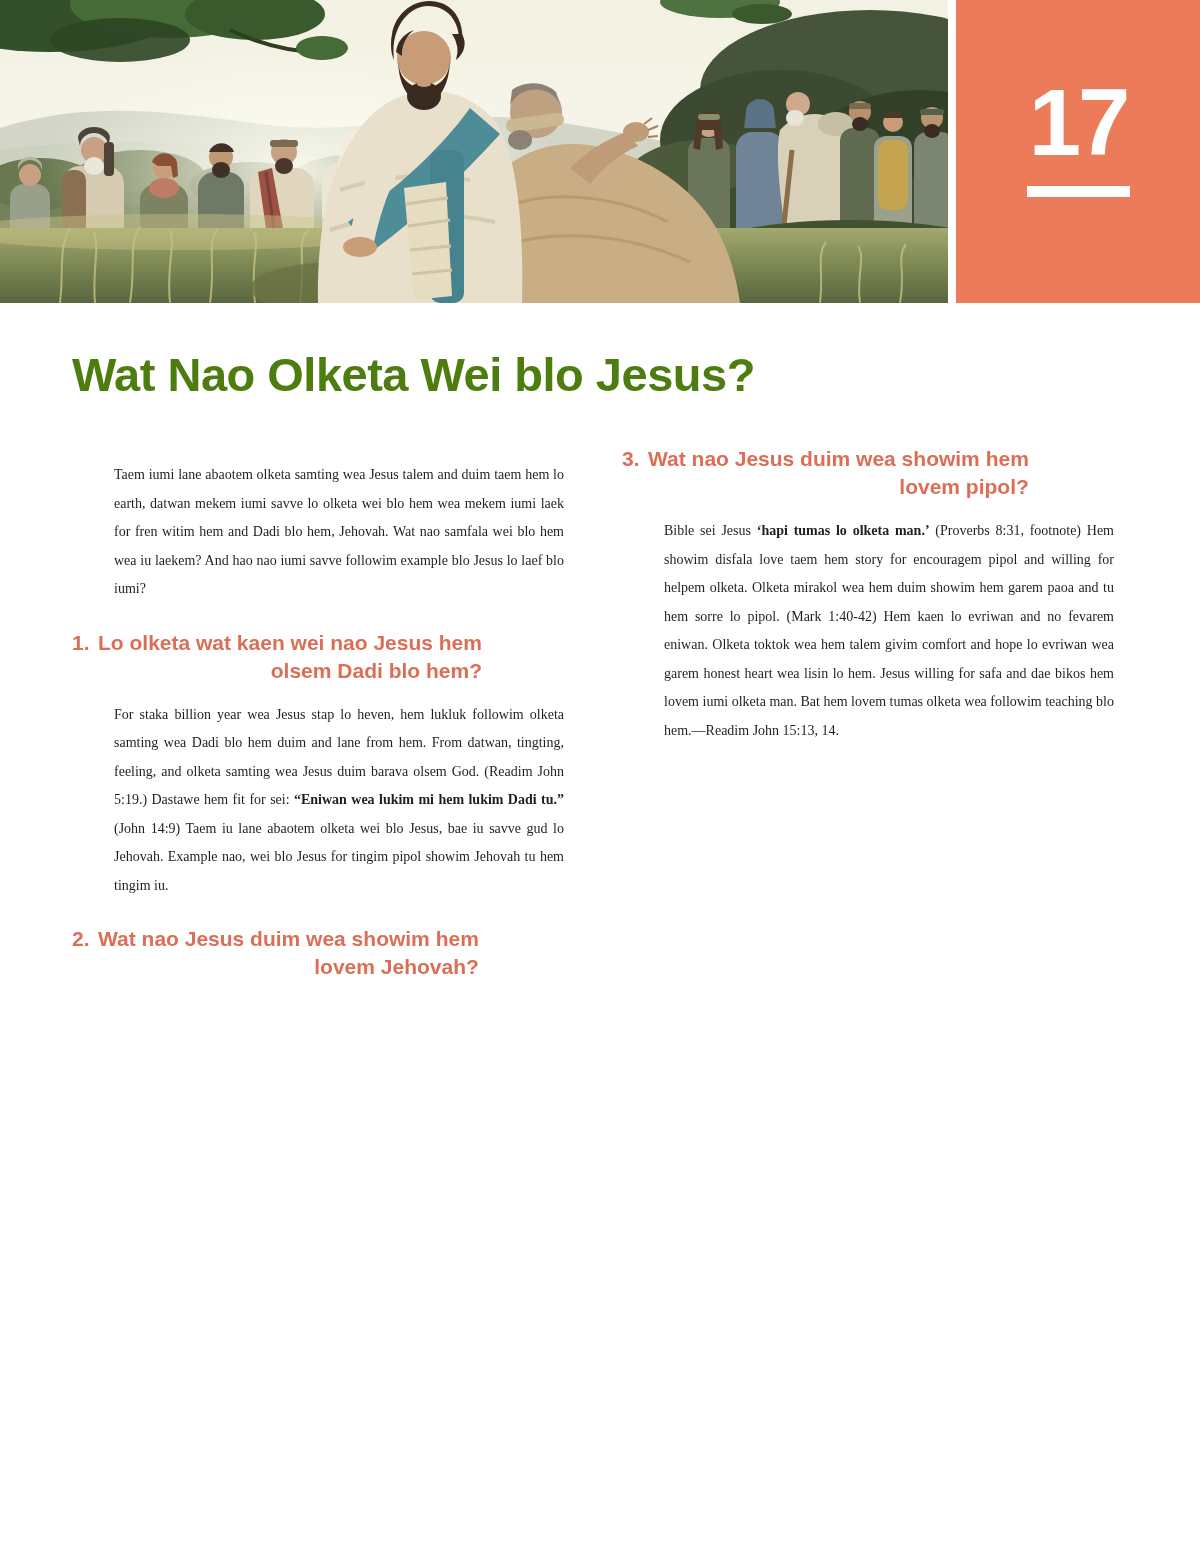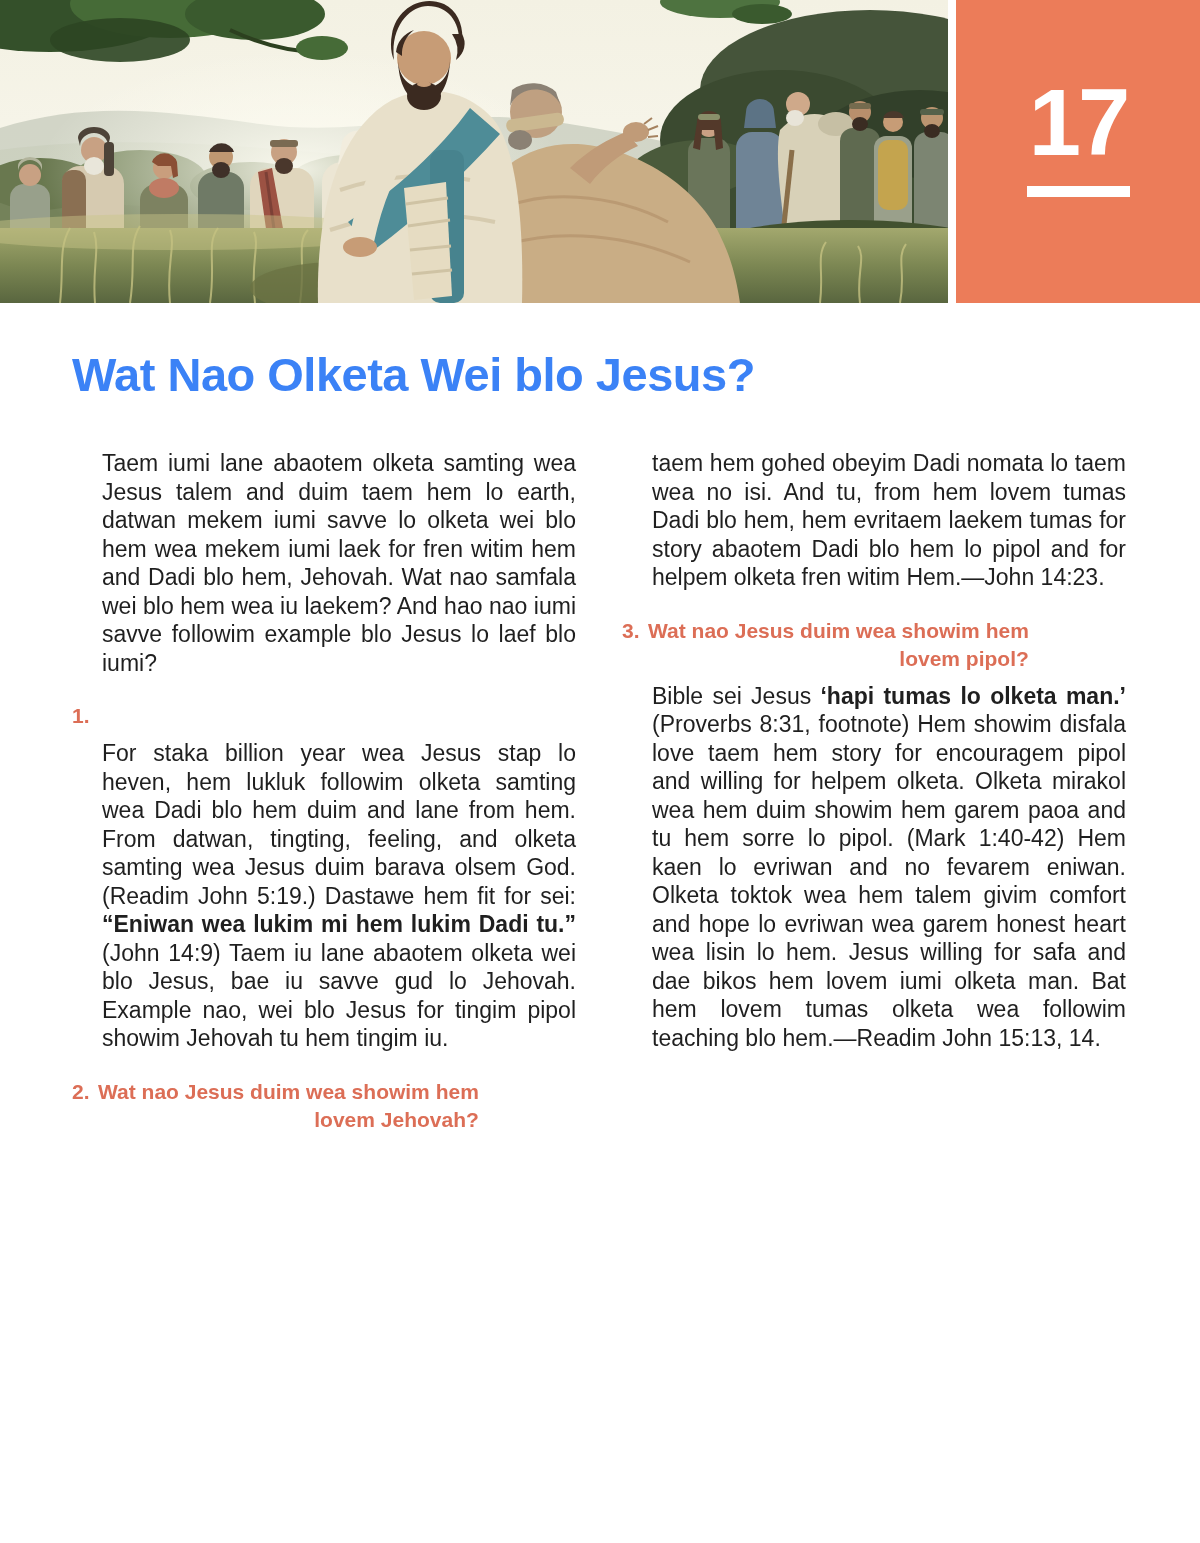--- a/index.html
+++ b/index.html
@@ -32,31 +32,31 @@
     letter-spacing:-3px;color:#fff;
   }
   .lesson-underline{
     width:103px;height:11px;background:#fff;margin-top:16px;
   }
 
   
   h1.page-title{
     margin:46px 70px 0 72px;
     font-size:47px;line-height:52px;font-weight:700;
-    letter-spacing:-0.5px;color:#3b82f6;
+    letter-spacing:-0.5px;color:#4d7c0f;
   }
 
   
   .columns{display:flex;margin:44px 0 0 72px;gap:42px;align-items:flex-start;}
   .col{width:508px;flex:none;}
 
   .para{
-    margin:4px;padding-left:26px;
-    font-size:23px;line-height:28.5px;
-    text-align:justify;color:var(--body);
+    margin:16px;padding-left:26px;
+    font-size:14px;line-height:28.5px;
+    text-align:justify;color:var(--body);font-family:Liberation Serif, serif;
   }
   .para .b{font-weight:700;}
 
   .section-heading{
     display:flex;margin:25px 0 9px 0;
     font-size:21px;line-height:28px;font-weight:700;
     color:var(--heading);
   }
   .section-heading .num{width:26px;flex:none;}
   .section-heading .htext{white-space:pre-line;text-align:right;}
@@ -277,30 +277,31 @@
     </div>
   </header>
 
   <h1 class="page-title">Wat Nao Olketa Wei blo Jesus?</h1>
 
   <main class="columns">
     <section class="col" id="col-left">
         <p class="para"><span>Taem iumi lane abaotem olketa samting wea Jesus talem and duim taem hem lo earth, datwan mekem iumi savve lo olketa wei blo hem wea mekem iumi laek for fren witim hem and Dadi blo hem, Jehovah. Wat nao samfala wei blo hem wea iu laekem? And hao nao iumi savve followim example blo Jesus lo laef blo iumi?</span></p>
         <div class="section-heading">
           <span class="num">1.</span>
+          <span class="htext">Lo olketa wat kaen wei nao Jesus hem
+olsem Dadi blo hem?</span>
         </div>
         <p class="para"><span>For staka billion year wea Jesus stap lo heven, hem lukluk followim olketa samting wea Dadi blo hem duim and lane from hem. From datwan, tingting, feeling, and olketa samting wea Jesus duim barava olsem God. (Readim John 5:19.) Dastawe hem fit for sei: </span><span class="b">“Eniwan wea lukim mi hem lukim Dadi tu.”</span><span> (John 14:9) Taem iu lane abaotem olketa wei blo Jesus, bae iu savve gud lo Jehovah. Example nao, wei blo Jesus for tingim pipol showim Jehovah tu hem tingim iu.</span></p>
         <div class="section-heading">
           <span class="num">2.</span>
           <span class="htext">Wat nao Jesus duim wea showim hem
 lovem Jehovah?</span>
         </div>
       </section>
     <section class="col" id="col-right">
-        <p class="para"><span>taem hem gohed obeyim Dadi nomata lo taem wea no isi. And tu, from hem lovem tumas Dadi blo hem, hem evritaem laekem tumas for story abaotem Dadi blo hem lo pipol and for helpem olketa fren witim Hem.—John 14:23.</span></p>
         <div class="section-heading">
           <span class="num">3.</span>
           <span class="htext">Wat nao Jesus duim wea showim hem
 lovem pipol?</span>
         </div>
         <p class="para"><span>Bible sei Jesus </span><span class="b">‘hapi tumas lo olketa man.’</span><span> (Proverbs 8:31, footnote) Hem showim disfala love taem hem story for encouragem pipol and willing for helpem olketa. Olketa mirakol wea hem duim showim hem garem paoa and tu hem sorre lo pipol. (Mark 1:40-42) Hem kaen lo evriwan and no fevarem eniwan. Olketa toktok wea hem talem givim comfort and hope lo evriwan wea garem honest heart wea lisin lo hem. Jesus willing for safa and dae bikos hem lovem iumi olketa man. Bat hem lovem tumas olketa wea followim teaching blo hem.—Readim John 15:13, 14.</span></p>
       </section>
   </main>
 
 </div>

